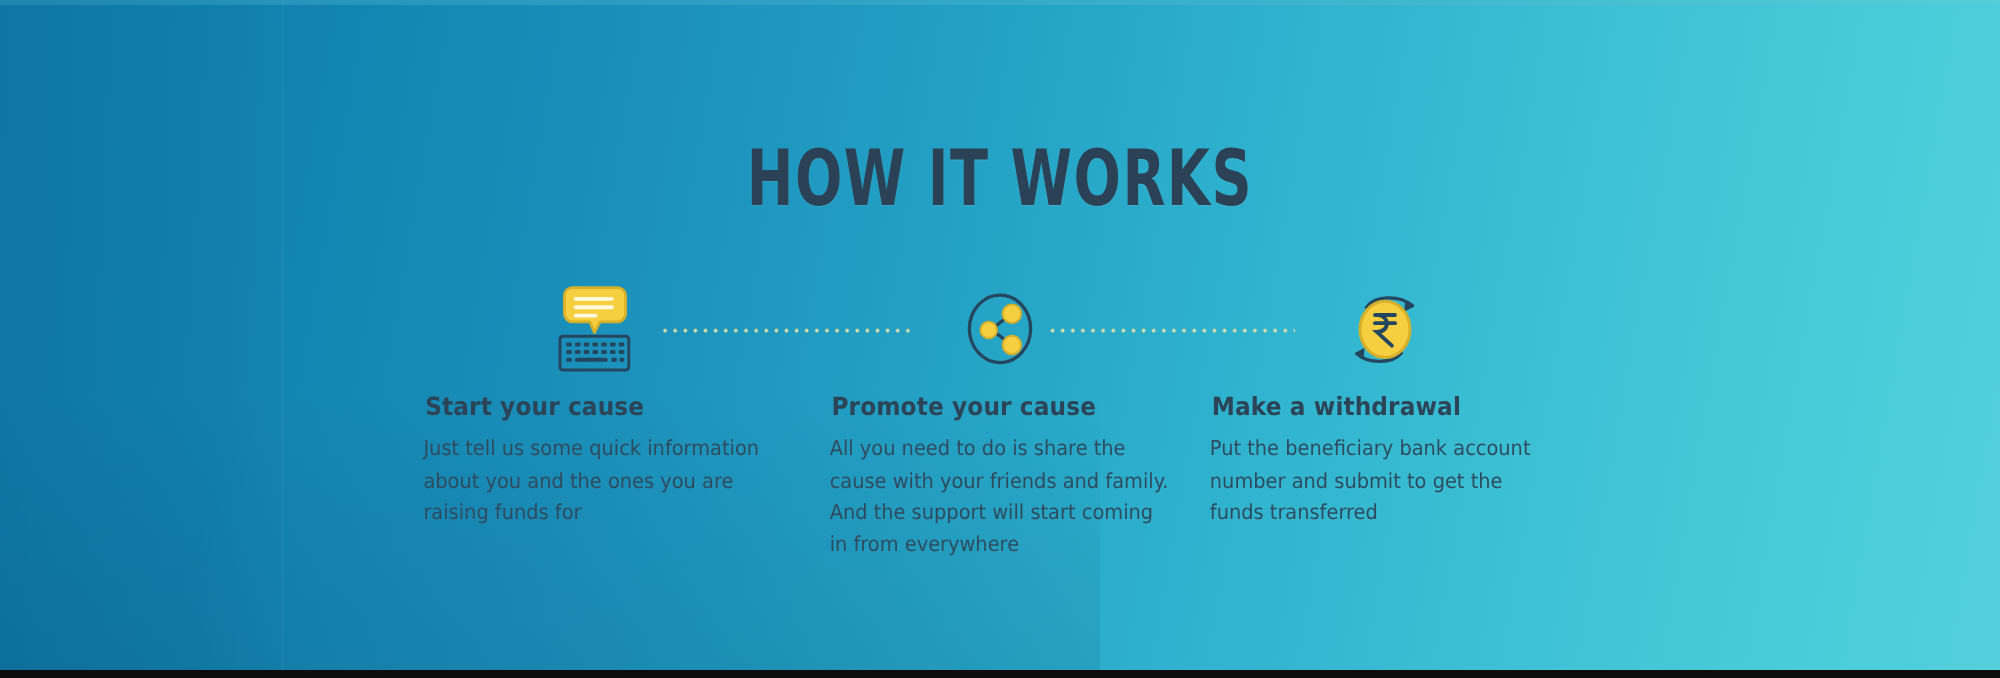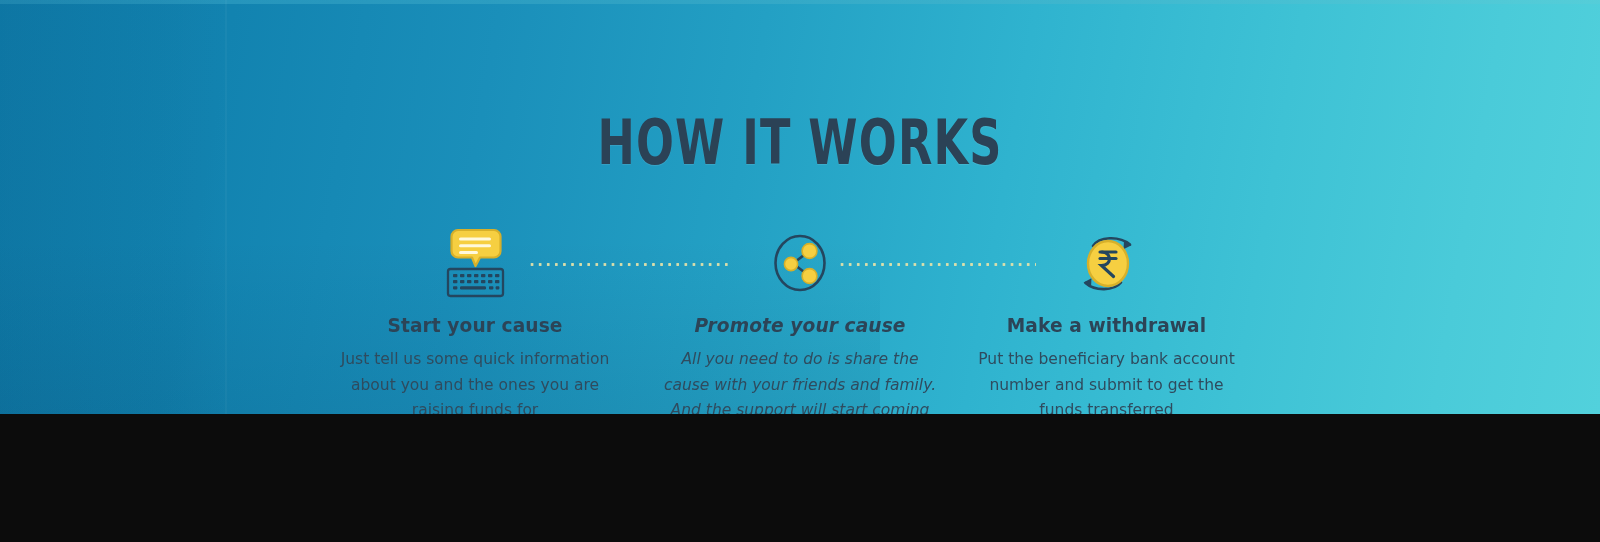--- a/index.html
+++ b/index.html
@@ -4,21 +4,21 @@
 <style>
   html, body {
     margin: 0;
     padding: 0;
     background: #0c0c0c;
   }
 
   #banner {
     position: relative;
     width: 1600px;
-    height: 414px;
+    height: 536px;
     overflow: hidden;
     font-family: "DejaVu Sans", sans-serif;
     background: linear-gradient(100deg,
                 #0f7fae 0%,
                 #1283b0 14%,
                 #1a8fba 30%,
                 #23a0c4 46%,
                 #2fb3cf 62%,
                 #3ec2d5 78%,
                 #4acbd9 90%,
@@ -76,24 +76,23 @@
     position: absolute;
     left: 330px;
     top: 225px;
     width: 940px;
     height: 260px;
   }
 
   .step {
     position: absolute;
     top: 0;
-    text-align: center;
   }
   .step-0 { left: 0px;   width: 290px; }
-  .step-1 { left: 325px; width: 290px; font-style: italic; }
+  .step-1 { left: 325px; width: 290px; }
   .step-2 { left: 629px; width: 295px; }
 
   .icon-wrap {
     height: 75px;
     display: flex;
     align-items: center;
     justify-content: center;
   }
 
   .step-title {

